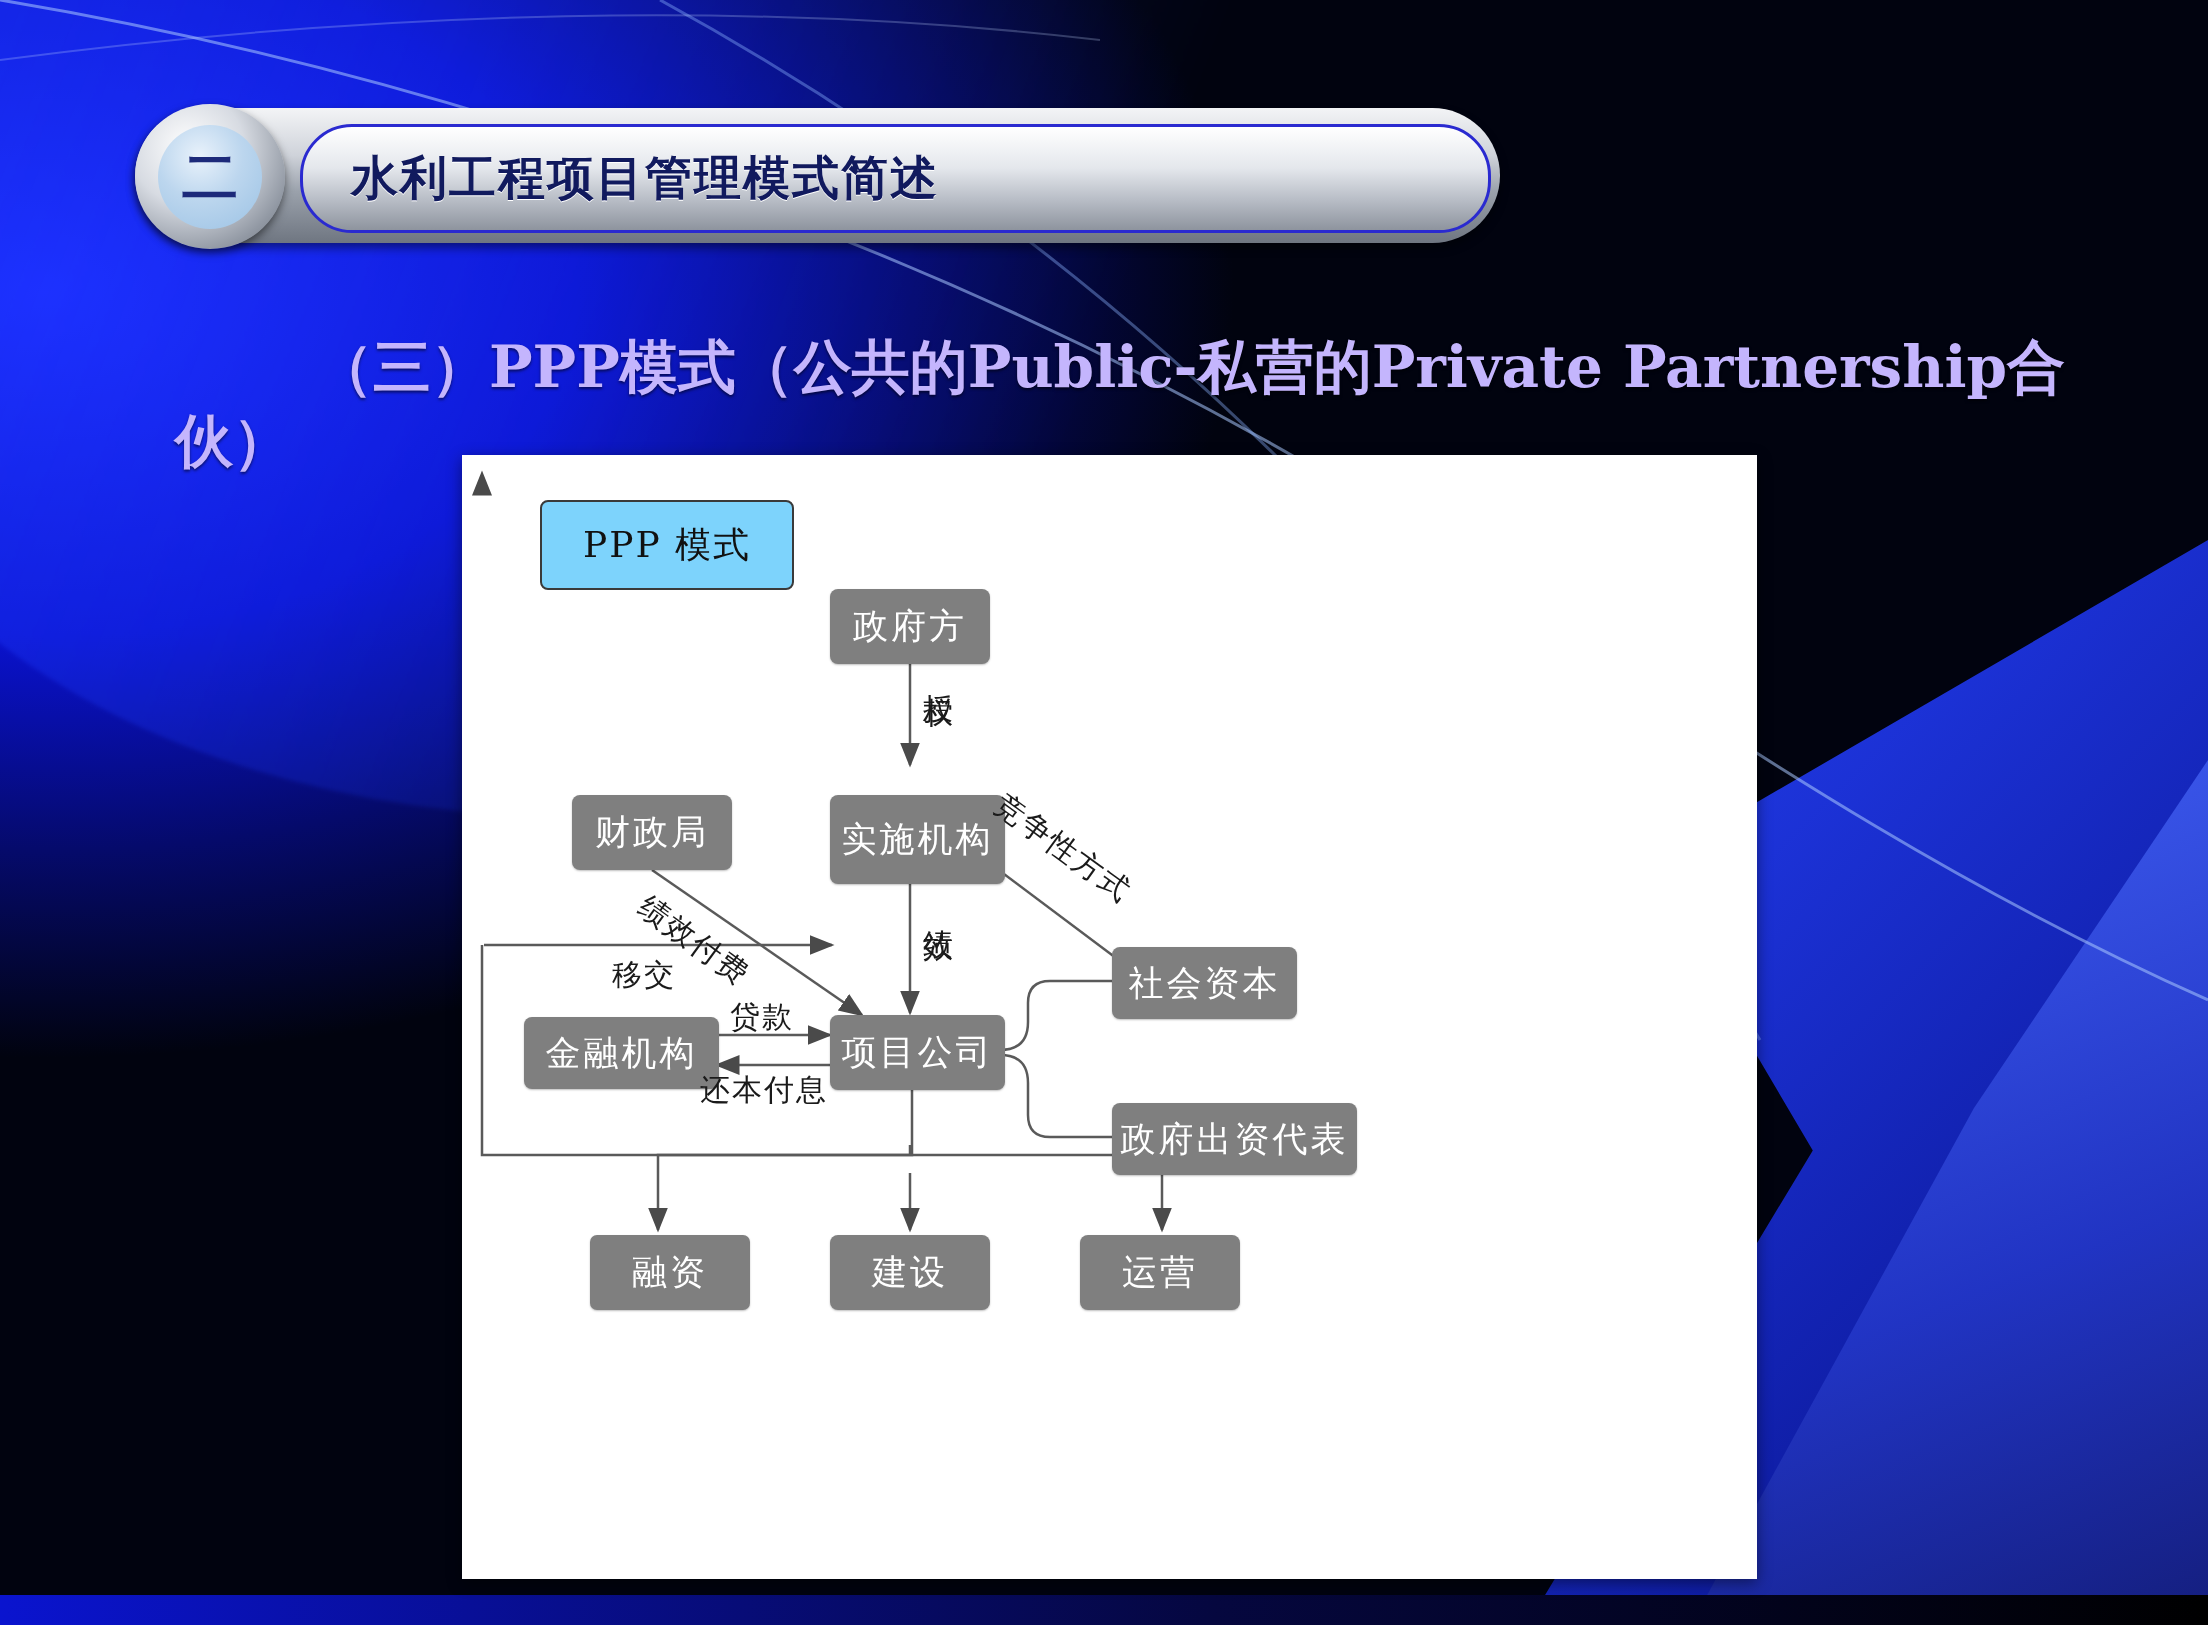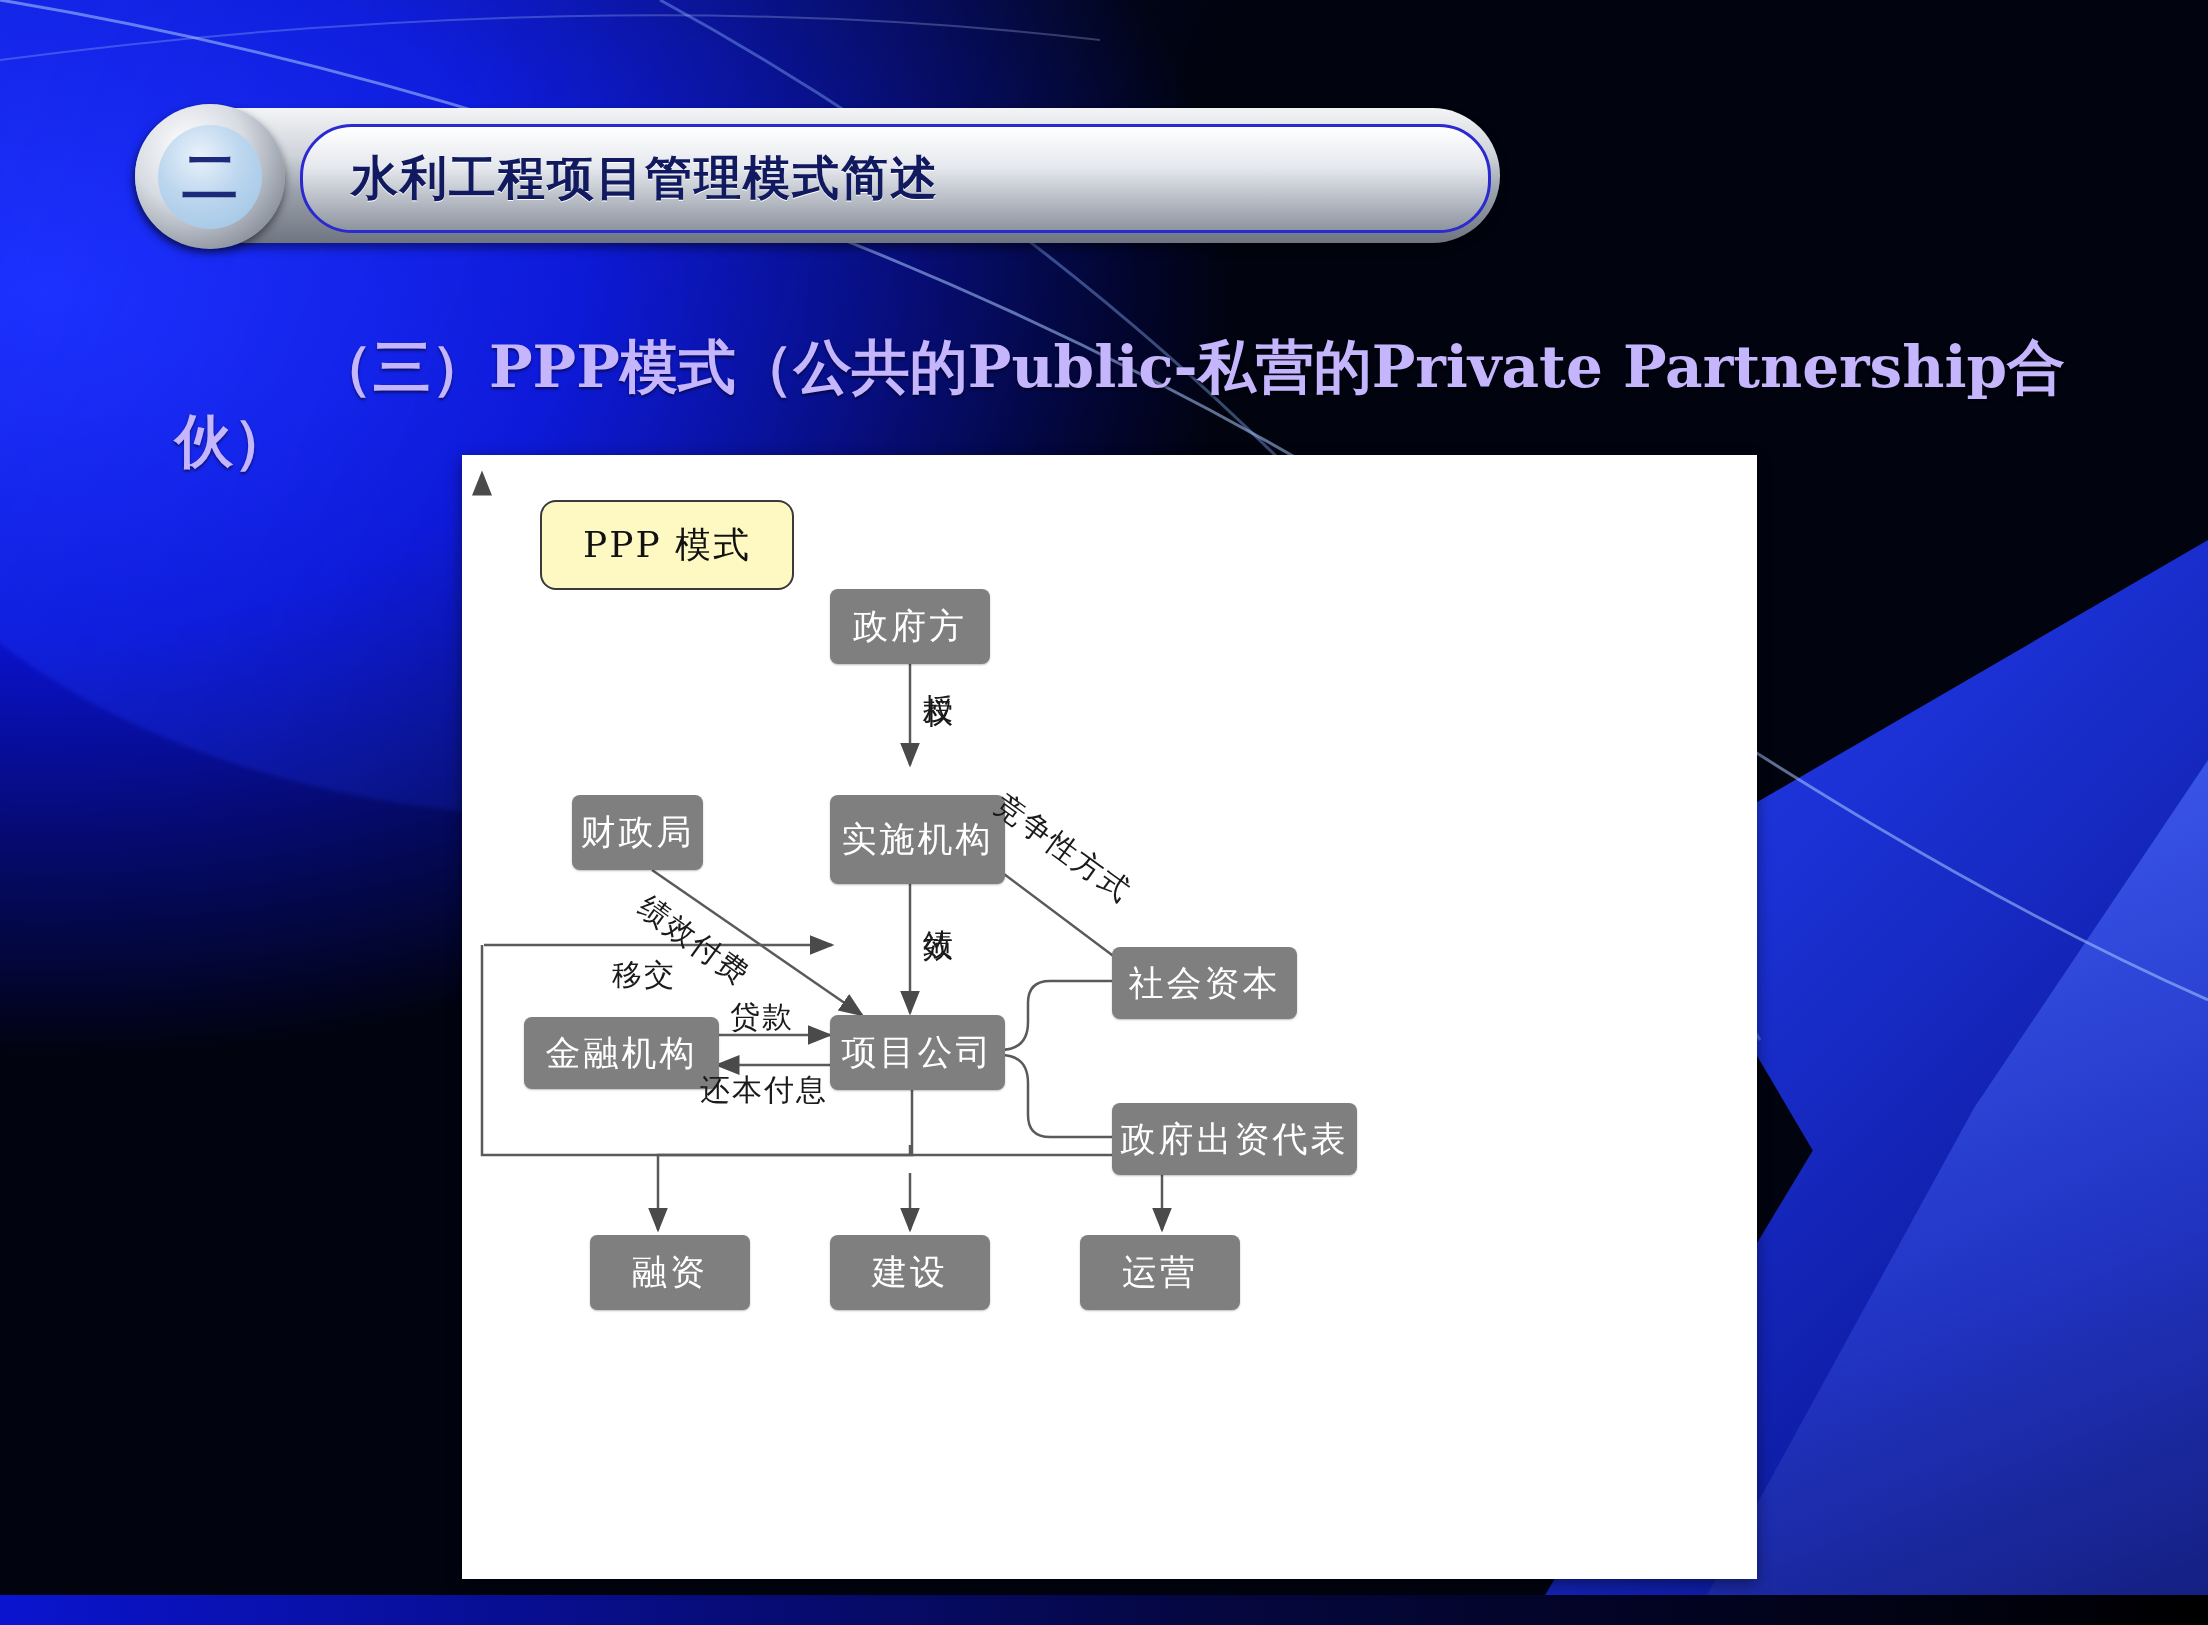--- a/index.html
+++ b/index.html
@@ -103,21 +103,21 @@
     background:#7f7f7f;
     color:#ffffff;
     border-radius:8px;
     display:flex;align-items:center;justify-content:center;
     font-family:"DejaVu Serif","Liberation Serif",serif;
     font-size:35px;letter-spacing:3px;
     box-shadow:0 1px 2px rgba(0,0,0,.25);
   }
   .ppp-box{
     position:absolute;left:78px;top:45px;width:250px;height:86px;
-    border:2px solid #3a3a3a;border-radius:16px;background:#fef9c3;
+    border:2px solid #3a3a3a;border-radius:8px;background:#7dd3fc;
     display:flex;align-items:center;justify-content:center;
     font-family:"DejaVu Serif","Liberation Serif",serif;
     font-size:36px;color:#111;letter-spacing:2px;
   }
   .edge-label{
     position:absolute;
     font-family:"DejaVu Serif","Liberation Serif",serif;
     font-size:30px;color:#1a1a1a;letter-spacing:2px;
     white-space:pre;
   }
@@ -192,21 +192,21 @@
 
         <path d="M538,595 q28,0 28,-28 L566,548 q0,-22 22,-22 L650,526"></path>
         <path d="M538,600 q28,0 28,28 L566,660 q0,22 22,22 L650,682"></path>
 
         <path d="M448,690 L448,700 M196,718 L196,700 L700,700 L700,718"></path>
       </g>
     </svg>
 
     <div class="node" style="left:368px;top:134px;width:160px;height:75px;">政府方</div>
 
-    <div class="node" style="left:110px;top:340px;width:131px;height:75px;">财政局</div>
+    <div class="node" style="left:110px;top:340px;width:160px;height:75px;">财政局</div>
 
     <div class="node" style="left:368px;top:340px;width:175px;height:89px;">实施机构</div>
 
     <div class="node" style="left:650px;top:492px;width:185px;height:72px;">社会资本</div>
 
     <div class="node" style="left:62px;top:562px;width:195px;height:72px;">金融机构</div>
 
     <div class="node" style="left:368px;top:560px;width:175px;height:75px;">项目公司</div>
 
     <div class="node" style="left:650px;top:648px;width:245px;height:72px;">政府出资代表</div>

